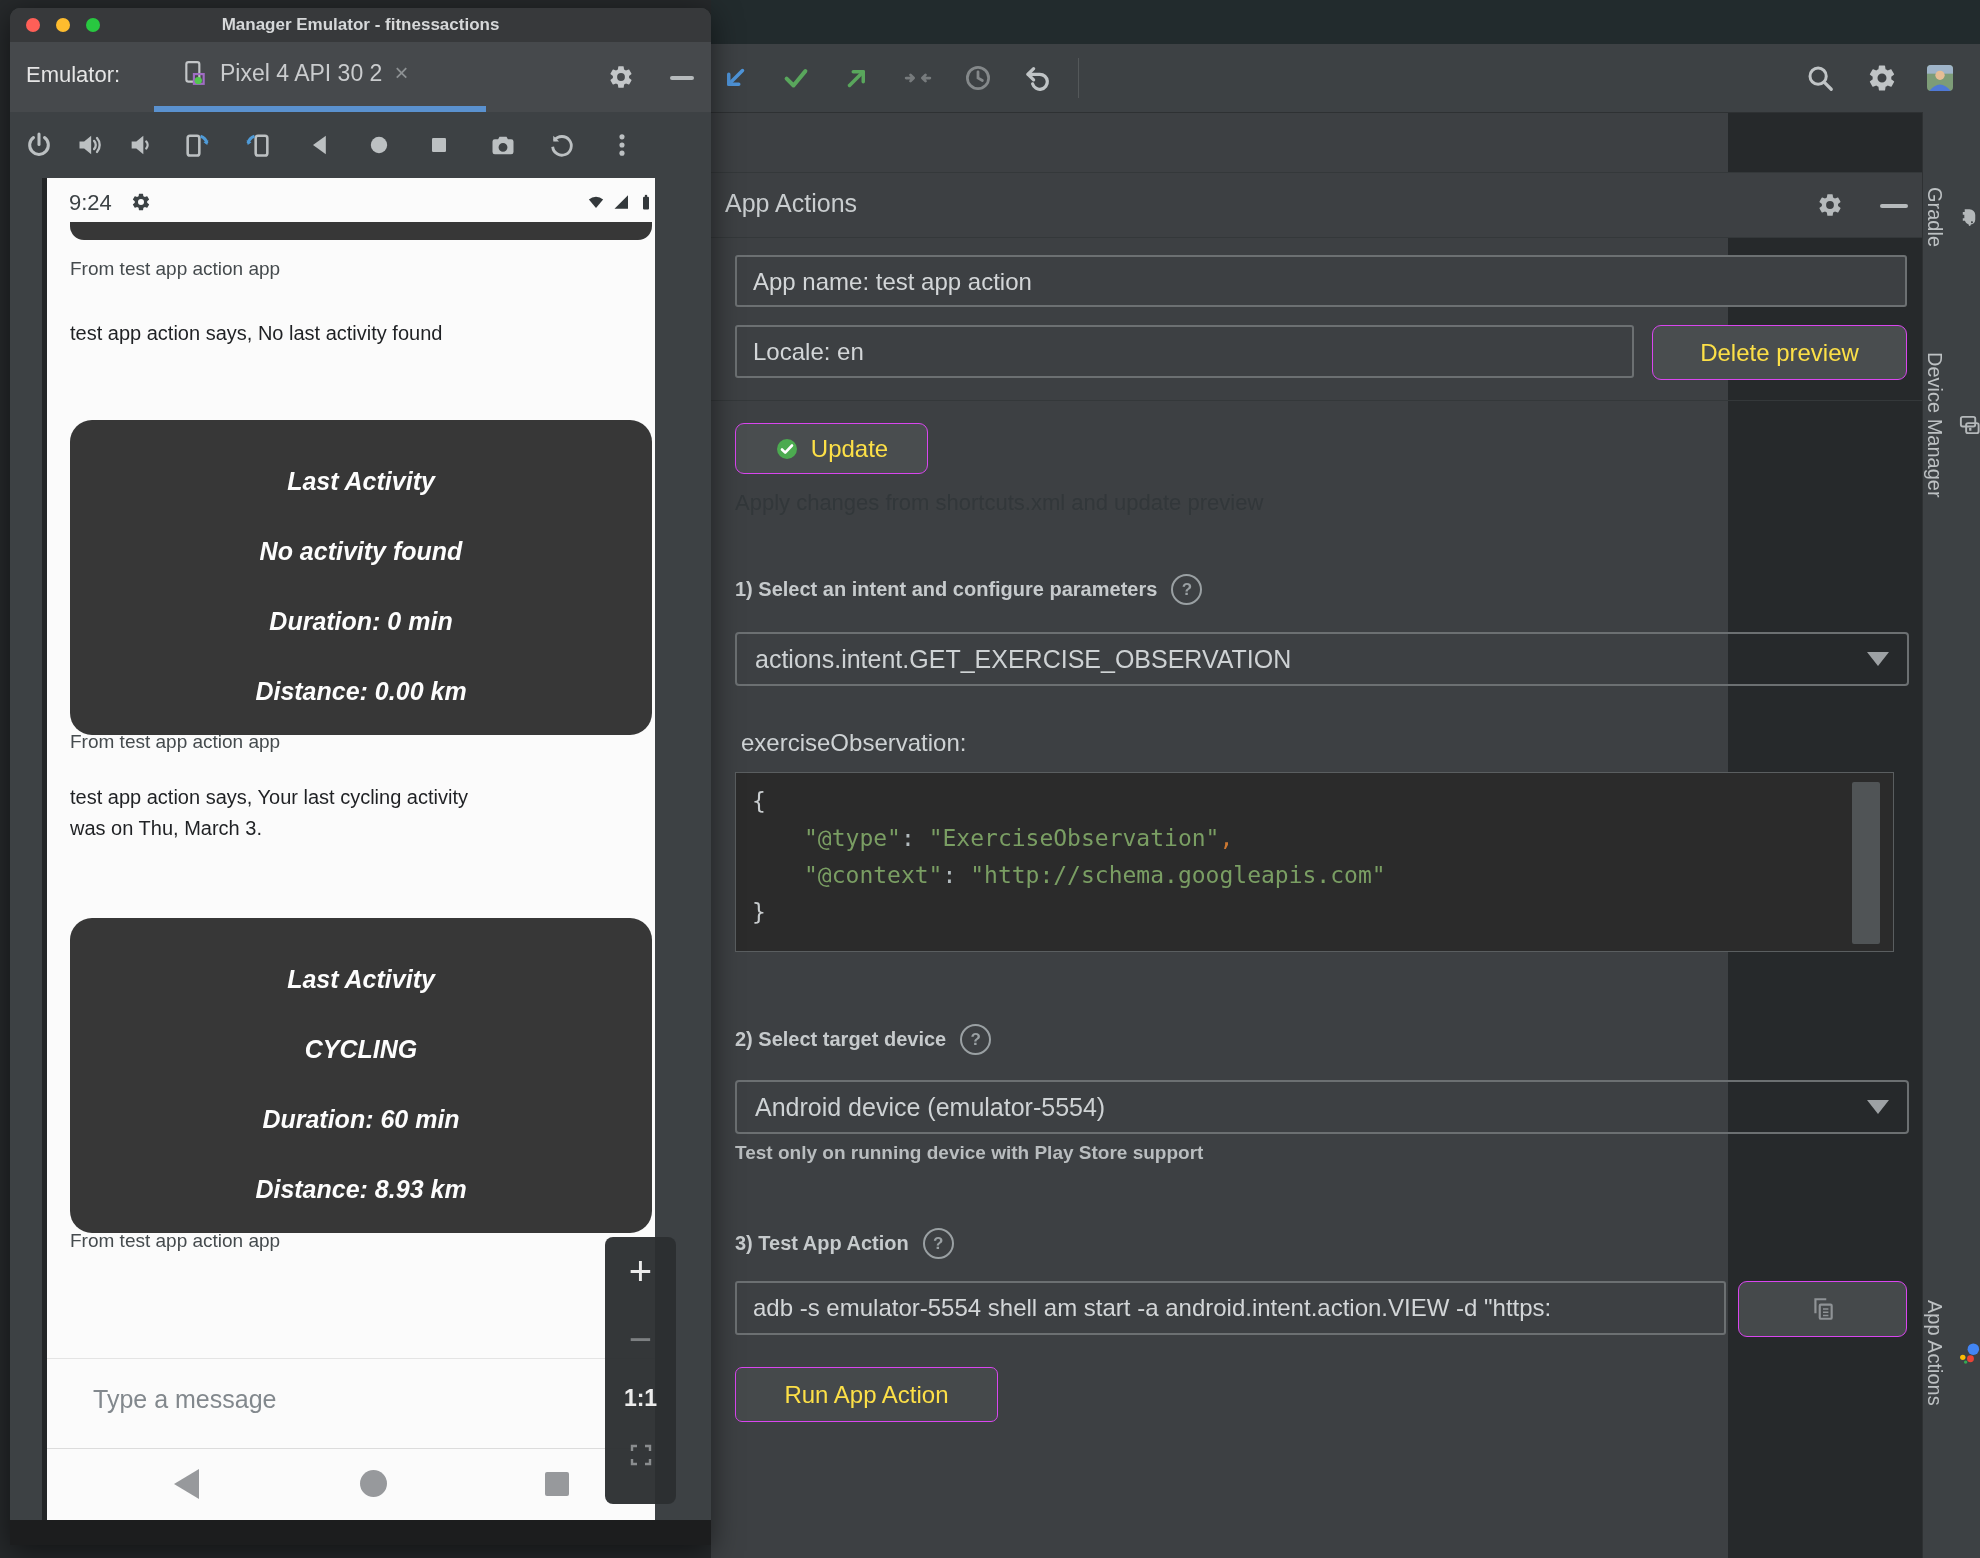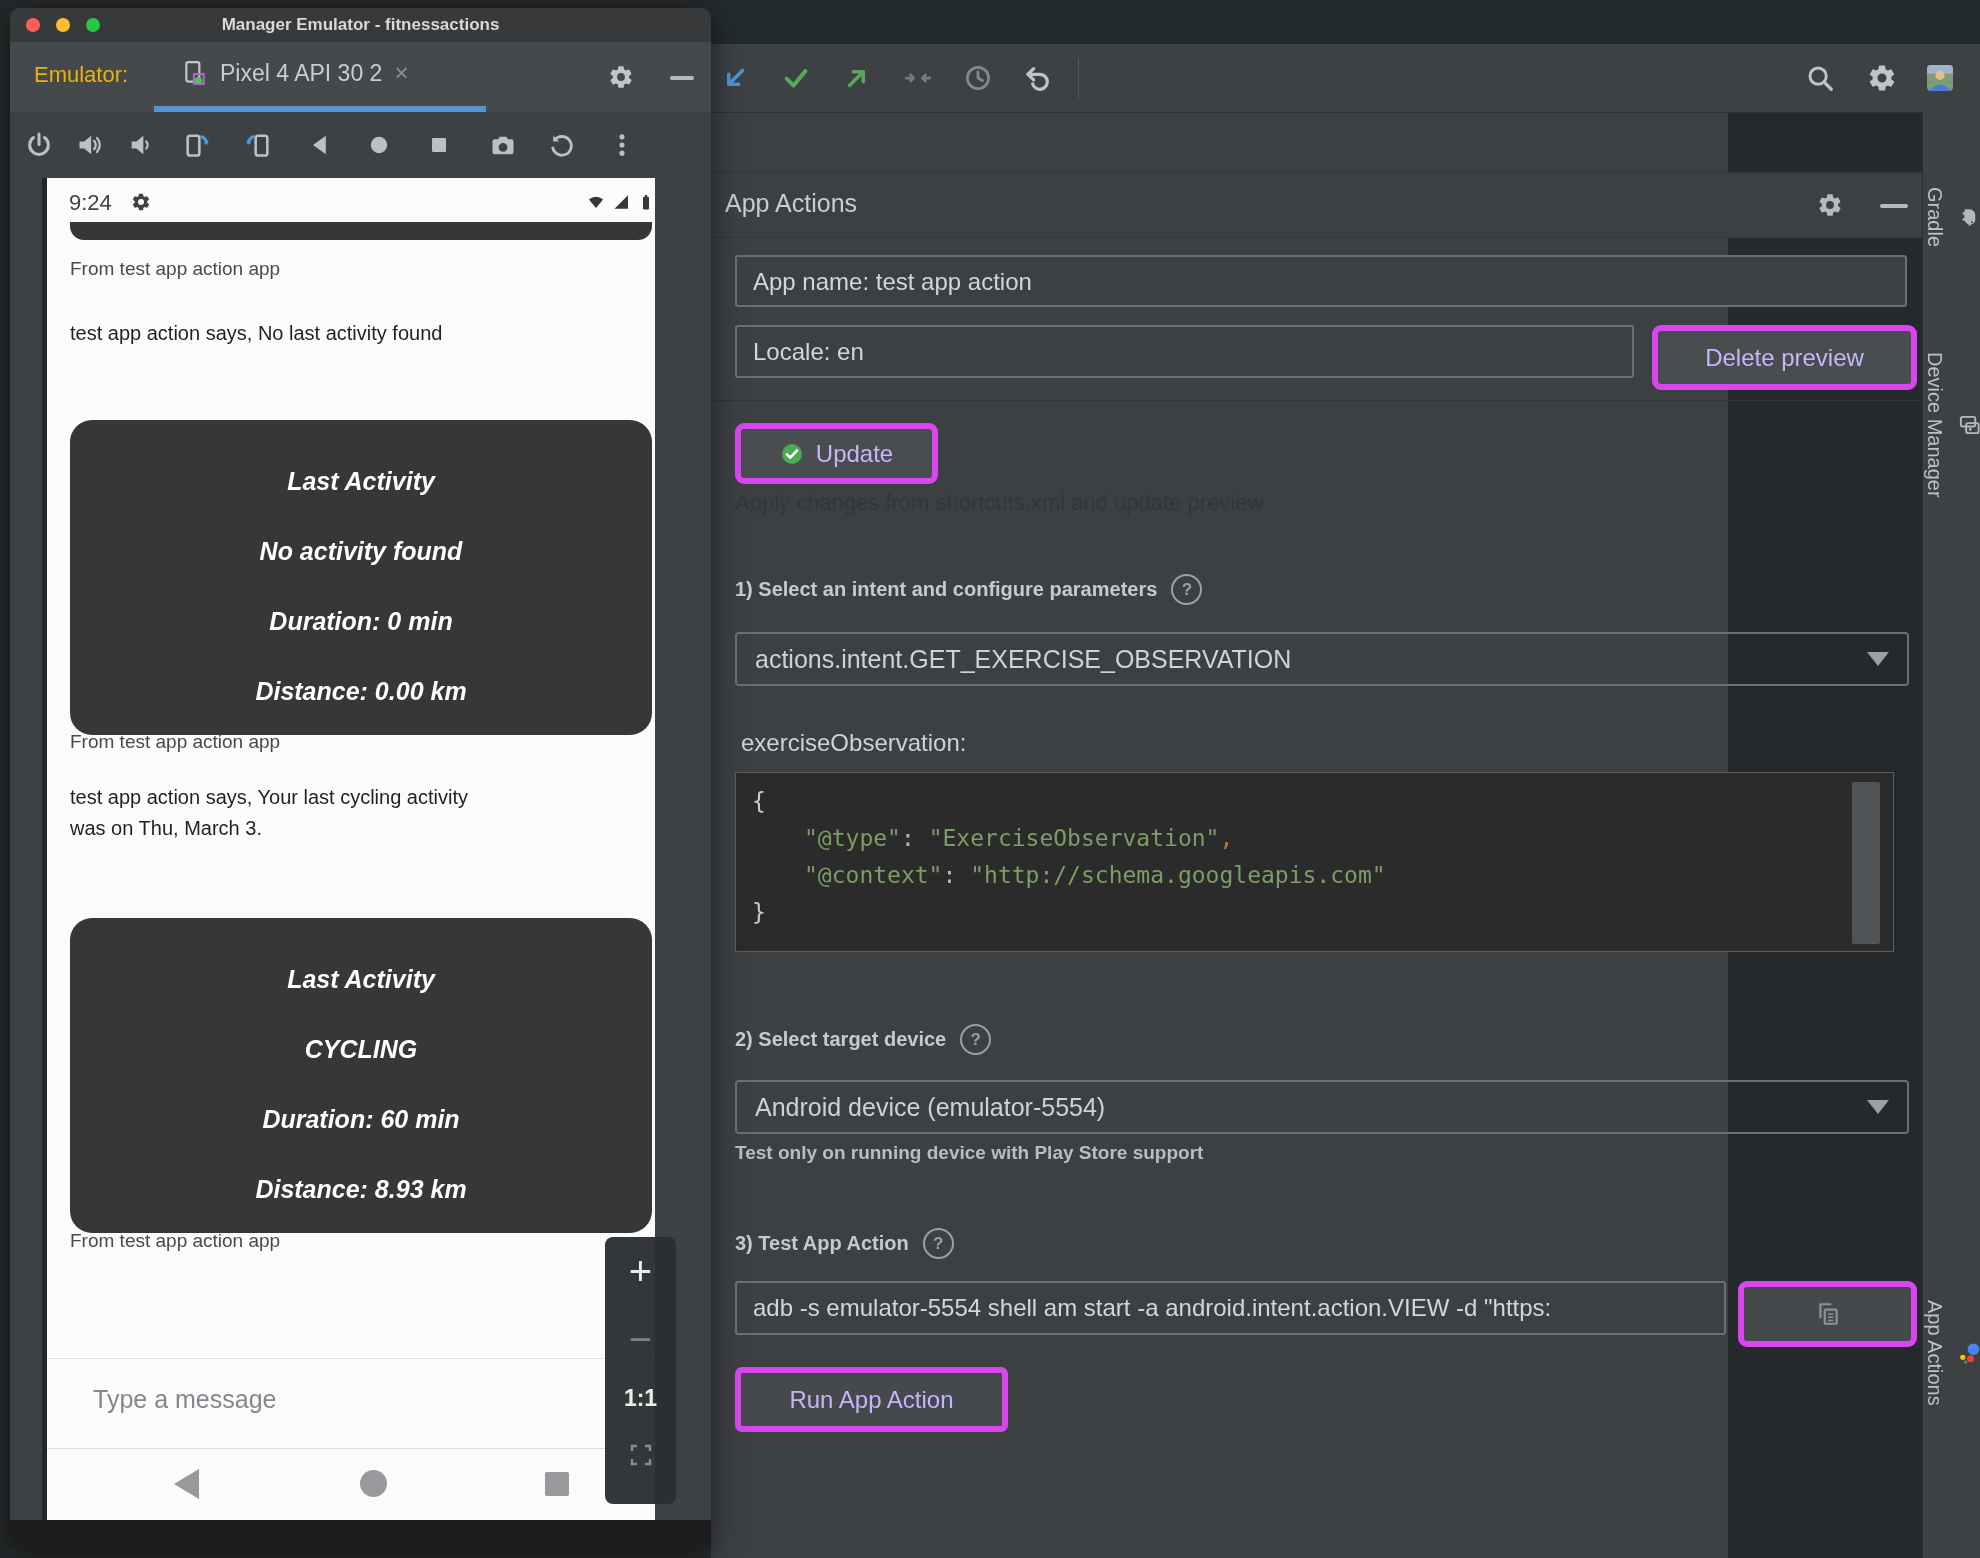--- a/index.html
+++ b/index.html
@@ -15,21 +15,21 @@
   #studio{left:711px;top:0;width:1017px;height:1558px;background:#3d4043;}
   .ij-topstrip{left:0;top:0;width:1269px;height:44px;background:#222b2d;}
   .ij-toolbar{left:0;top:44px;width:1269px;height:68px;background:#3d4144;border-bottom:1px solid #2e3133;}
   .tool-ic{width:30px;height:30px;top:19px;cursor:pointer;}
   .ij-divider-v{width:1px;height:40px;background:#54585a;top:14px;}
   .avatar{width:26px;height:26px;border-radius:4px;overflow:hidden;top:21px;}
   .hdr-row{left:0;top:172px;width:1211px;height:64px;background:#3d4043;border-top:1px solid #34383a;border-bottom:1px solid #34383a;}
   .panel-title{left:14px;top:16px;font-size:25px;color:#c9cdcf;}
   .minbar{width:28px;height:4px;background:#b6babc;border-radius:2px;}
   .field{border:2px solid #6c7072;border-radius:3px;background:#3d4043;color:#d3d6d8;font-size:24px;line-height:50px;padding:0 16px;white-space:nowrap;overflow:hidden;}
-  .btn{background:#494d4f;border:6px solid #d946ef;border-radius:9px;color:#c4b5fd;font-size:24px;display:flex;align-items:center;justify-content:center;cursor:pointer;}
+  .btn{background:#494d4f;border:1px solid #d946ef;border-radius:9px;color:#fde047;font-size:24px;display:flex;align-items:center;justify-content:center;cursor:pointer;}
   .dim-hint{color:#32373a;font-size:22px;}
   .sec-label{color:#c6cacc;font-size:20px;font-weight:bold;display:flex;align-items:center;gap:14px;}
   .help-circle{width:27px;height:27px;border:2px solid #9aa0a3;border-radius:50%;color:#9aa0a3;font-size:17px;font-weight:bold;display:flex;align-items:center;justify-content:center;cursor:pointer;}
   .dropdown{border:2px solid #6c7072;border-radius:4px;color:#ced2d4;font-size:25px;display:flex;align-items:center;padding:0 18px;cursor:pointer;}
   .dd-arrow{margin-left:auto;width:0;height:0;border-left:11px solid transparent;border-right:11px solid transparent;border-top:14px solid #9da1a4;}
   .param-label{color:#ced2d4;font-size:24px;}
   .code-block{background:#2b2b2b;border:1px solid #5a5e60;font-family:"DejaVu Sans Mono", monospace;font-size:23px;line-height:37px;color:#c8ccce;padding:10px 0 0 16px;}
   .code-indent{padding-left:52px;}
   .c-str{color:#7a9e63;}
   .c-sep{color:#b3bcc0;white-space:pre;}
@@ -39,21 +39,21 @@
   .hint2{color:#b9bdbf;font-size:19px;font-weight:bold;}
   .side-rail{left:1211px;top:112px;width:58px;height:1446px;background:#3d4144;border-left:1px solid #2e3133;}
   .side-tab{position:absolute;left:0;width:58px;display:flex;flex-direction:column;align-items:center;gap:12px;color:#bdc1c3;font-size:20px;writing-mode:vertical-rl;cursor:pointer;}
   .side-tab svg{transform:rotate(90deg);}
   
   #emu{left:10px;top:8px;width:701px;height:1537px;background:#3d4144;border-radius:10px 10px 0 0;box-shadow:0 6px 30px rgba(0,0,0,.55);}
   .emu-titlebar{left:0;top:0;width:701px;height:34px;background:#37393b;border-radius:10px 10px 0 0;}
   .tl{width:14px;height:14px;border-radius:50%;top:10px;cursor:pointer;}
   .emu-title{width:701px;text-align:center;top:7px;font-size:17px;font-weight:bold;color:#d6d8d9;}
   .emu-tabrow{left:0;top:34px;width:701px;height:70px;background:#46494c;}
-  .emu-label{left:24px;top:20px;font-size:22px;color:#eab308;}
+  .emu-label{left:16px;top:20px;font-size:22px;color:#e5e5e5;}
   .tab-underline{left:144px;bottom:0;width:332px;height:6px;background:#5a91cf;}
   .emu-toolbar{left:0;top:104px;width:701px;height:66px;background:#3d4144;}
   .emu-ic{width:28px;height:28px;top:19px;color:#bcc0c2;cursor:pointer;}
   
   .screen{left:32px;top:170px;width:608px;height:1342px;background:#fbfbfb;border-left:5px solid #232527;}
   .status-time{left:22px;top:12px;font-size:22px;color:#3c4245;}
   .partial-card{left:23px;top:44px;width:582px;height:18px;background:#373737;border-radius:0 0 14px 14px;}
   .sender{left:23px;top:0;font-size:19px;color:#454b4e;}
   .msg{left:23px;font-size:20px;color:#1f2124;line-height:31px;}
   .card{left:23px;width:582px;height:315px;background:#373737;border-radius:22px;color:#fdfdfd;

